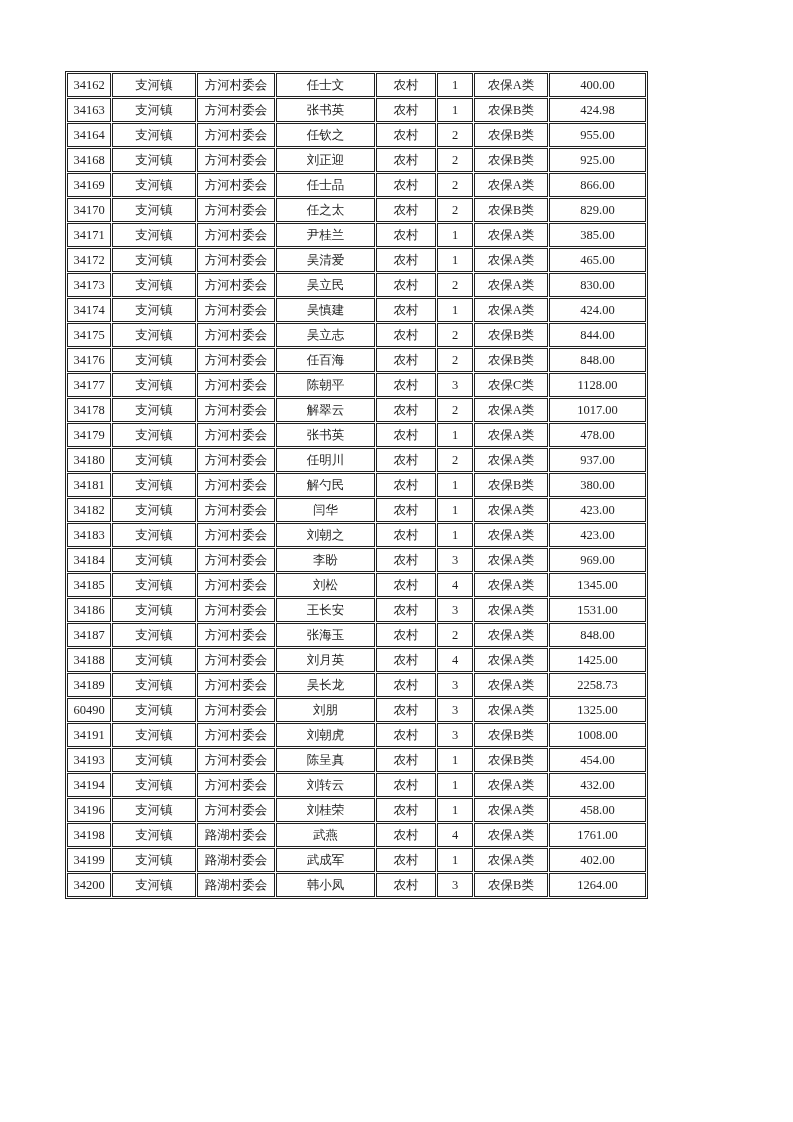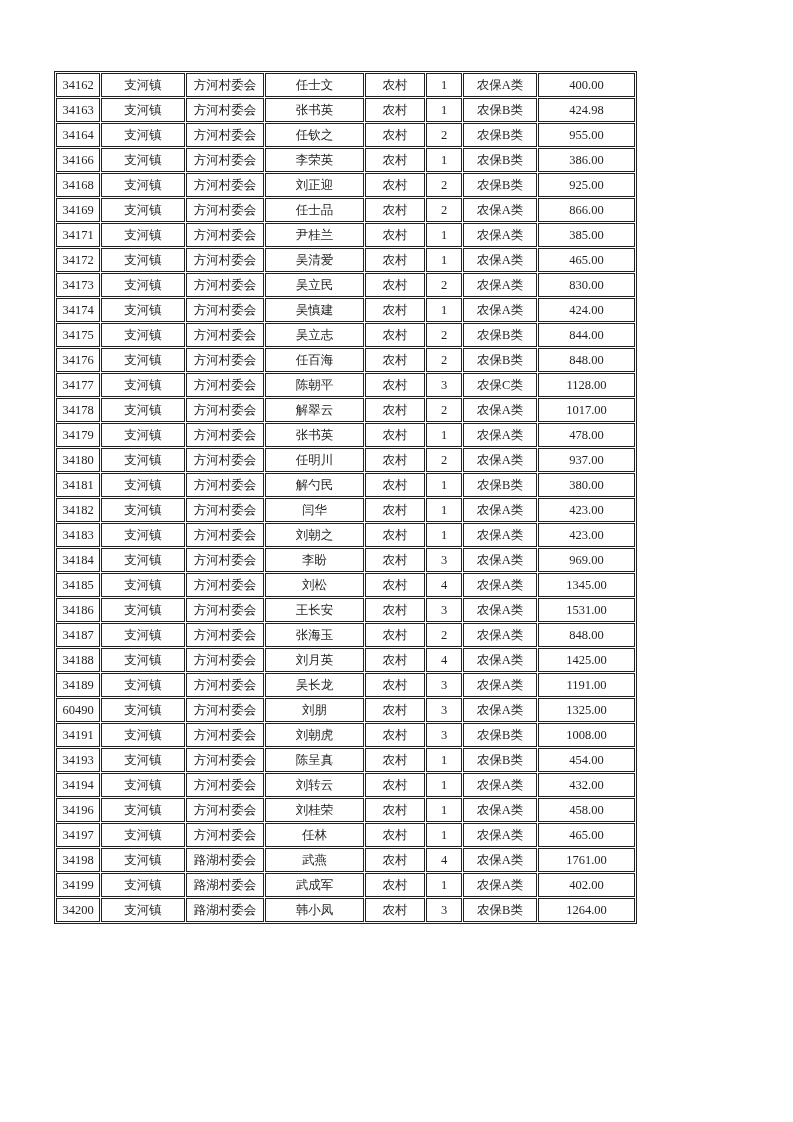--- a/index.html
+++ b/index.html
@@ -11,21 +11,21 @@
     position: relative;
     width: 793px;
     height: 1122px;
     background: #ffffff;
     overflow: hidden;
     font-family: "Liberation Serif", "DejaVu Serif", serif;
     color: #1f1f1f;
   }
   table.grid {
     position: absolute;
-    left: 54px;
+    left: 65px;
     top: 71px;
     border-collapse: separate;
     border-spacing: 1px;
     table-layout: fixed;
     background: #ffffff;
     border: 1px solid #222222;
   }
   table.grid td {
     border: 1px solid #222222;
     height: 22px;
@@ -88,48 +88,48 @@
     <td>34164</td>
     <td>支河镇</td>
     <td>方河村委会</td>
     <td>任钦之</td>
     <td>农村</td>
     <td>2</td>
     <td>农保B类</td>
     <td>955.00</td>
   </tr>
         <tr>
-    <td>34166</td>
-    <td>支河镇</td>
-    <td>方河村委会</td>
-    <td>李荣英</td>
-    <td>农村</td>
-    <td>1</td>
-    <td>农保B类</td>
-    <td>386.00</td>
-  </tr>
-        <tr>
     <td>34168</td>
     <td>支河镇</td>
     <td>方河村委会</td>
     <td>刘正迎</td>
     <td>农村</td>
     <td>2</td>
     <td>农保B类</td>
     <td>925.00</td>
   </tr>
         <tr>
     <td>34169</td>
     <td>支河镇</td>
     <td>方河村委会</td>
     <td>任士品</td>
     <td>农村</td>
     <td>2</td>
     <td>农保A类</td>
     <td>866.00</td>
+  </tr>
+        <tr>
+    <td>34170</td>
+    <td>支河镇</td>
+    <td>方河村委会</td>
+    <td>任之太</td>
+    <td>农村</td>
+    <td>2</td>
+    <td>农保B类</td>
+    <td>829.00</td>
   </tr>
         <tr>
     <td>34171</td>
     <td>支河镇</td>
     <td>方河村委会</td>
     <td>尹桂兰</td>
     <td>农村</td>
     <td>1</td>
     <td>农保A类</td>
     <td>385.00</td>
@@ -305,21 +305,21 @@
     <td>1425.00</td>
   </tr>
         <tr>
     <td>34189</td>
     <td>支河镇</td>
     <td>方河村委会</td>
     <td>吴长龙</td>
     <td>农村</td>
     <td>3</td>
     <td>农保A类</td>
-    <td>1191.00</td>
+    <td>2258.73</td>
   </tr>
         <tr>
     <td>60490</td>
     <td>支河镇</td>
     <td>方河村委会</td>
     <td>刘朋</td>
     <td>农村</td>
     <td>3</td>
     <td>农保A类</td>
     <td>1325.00</td>
@@ -356,30 +356,20 @@
   </tr>
         <tr>
     <td>34196</td>
     <td>支河镇</td>
     <td>方河村委会</td>
     <td>刘桂荣</td>
     <td>农村</td>
     <td>1</td>
     <td>农保A类</td>
     <td>458.00</td>
-  </tr>
-        <tr>
-    <td>34197</td>
-    <td>支河镇</td>
-    <td>方河村委会</td>
-    <td>任林</td>
-    <td>农村</td>
-    <td>1</td>
-    <td>农保A类</td>
-    <td>465.00</td>
   </tr>
         <tr>
     <td>34198</td>
     <td>支河镇</td>
     <td>路湖村委会</td>
     <td>武燕</td>
     <td>农村</td>
     <td>4</td>
     <td>农保A类</td>
     <td>1761.00</td>

